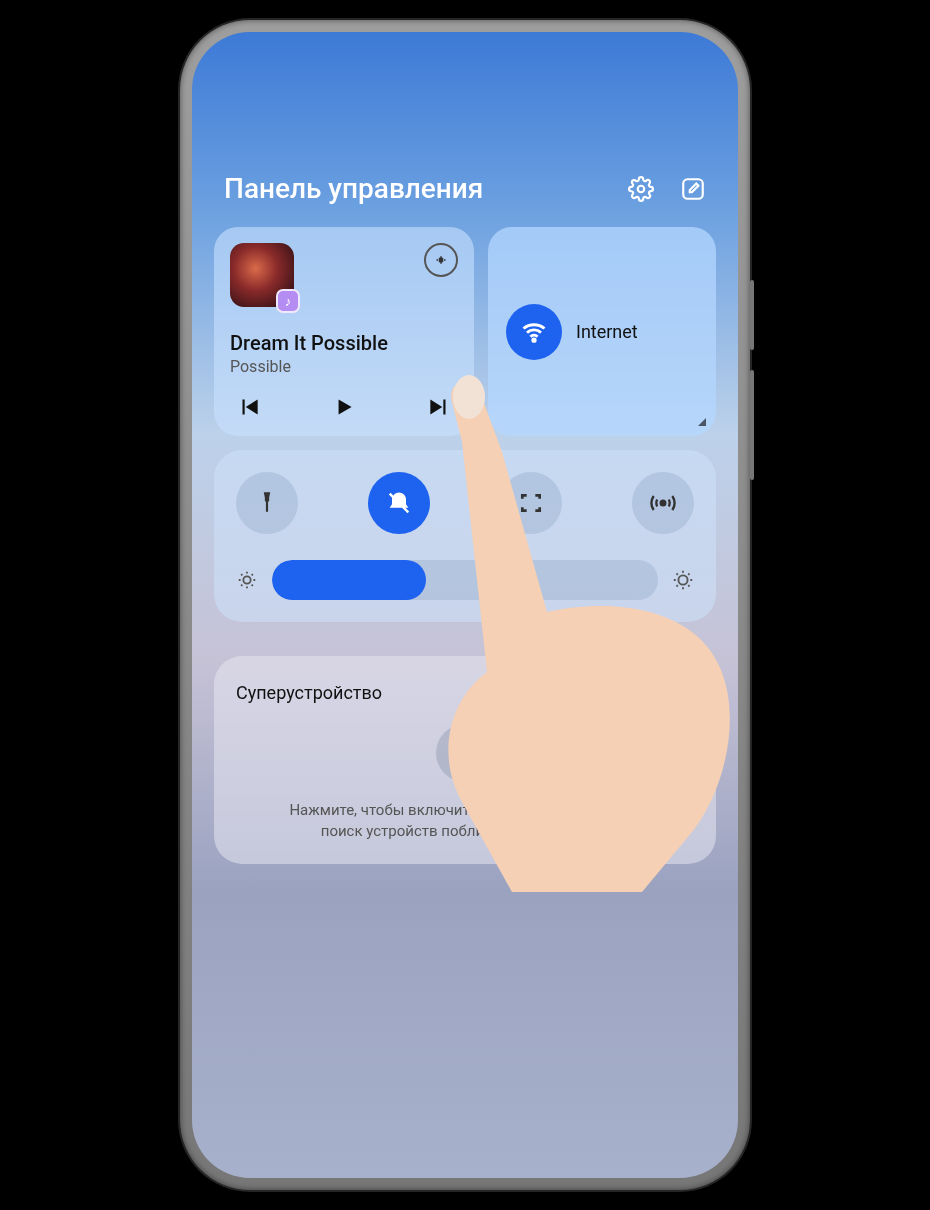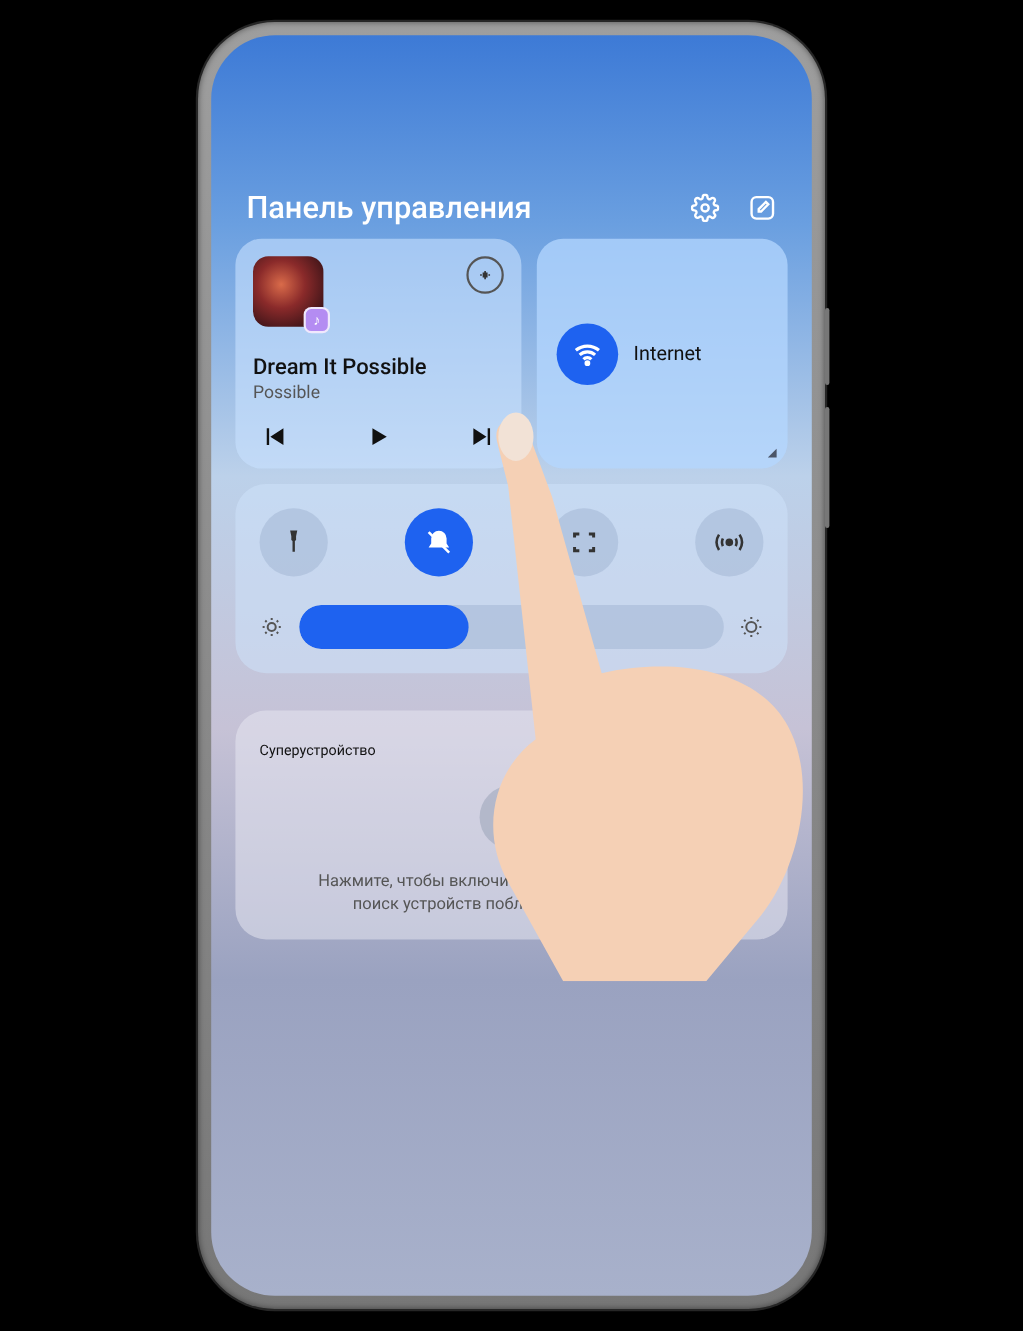--- a/index.html
+++ b/index.html
@@ -24,21 +24,21 @@
   .side-btn.b1 { top: 260px; height: 70px; }
   .side-btn.b2 { top: 350px; height: 110px; }
   .screen {
     width: 100%; height: 100%;
     border-radius: 58px;
     overflow: hidden;
     background: linear-gradient(180deg, #3d7ad6 0%, #6a9fe0 15%, #bcd1ea 35%, #c6c2d6 55%, #9aa2c0 75%, #a8b1cb 100%);
     position: relative;
     padding: 140px 22px 0;
   }
-  .header { display: flex; align-items: center; justify-content: space-between; padding: 0 10px 12px; }
+  .header { display: flex; align-items: center; justify-content: space-between; padding: 0 10px 22px; }
   .title { color: #fff; font-size: 28px; font-weight: 500; }
   .header-icons { display: flex; gap: 26px; align-items: center; }
   .hicon { width: 26px; height: 26px; color: #fff; }
   .row { display: flex; gap: 14px; margin-bottom: 14px; }
   .card { background: rgba(200,225,255,0.6); border-radius: 24px; }
   .music-card { flex: 1; padding: 16px; position: relative; }
   .album-row { display: flex; justify-content: space-between; align-items: flex-start; }
   .album {
     width: 64px; height: 64px; border-radius: 14px;
     background: radial-gradient(circle at 40% 40%, #d96b4a 0%, #8a2a2a 40%, #1a0a10 100%);
@@ -71,21 +71,21 @@
   .quick-row { display:flex; justify-content: space-between; margin-bottom: 26px; }
   .qbtn { width:62px;height:62px;border-radius:50%;display:flex;align-items:center;justify-content:center;color:#333; }
   .qbtn.on { background:#1e62f0; color:#fff; }
   .qbtn.off { background: rgba(160,180,210,0.5); }
   .slider-row { display:flex; align-items:center; gap:14px; }
   .sun { width:22px;height:22px;color:#555; }
   .slider-track { flex:1; height:40px; background: rgba(160,180,210,0.5); border-radius:20px; position:relative; overflow:hidden; }
   .slider-fill { position:absolute; left:0; top:0; bottom:0; width:40%; background:#1e62f0; border-radius:20px; }
   .super-card { margin-top: 34px; padding: 22px; background: rgba(230,230,240,0.55); border-radius:28px; }
   .super-head { display:flex; justify-content:space-between; align-items:center; margin-bottom: 18px; }
-  .super-title { font-size: 13px; color:#111; }
+  .super-title { font-size: 18px; color:#111; }
   .close-x { font-size: 24px; color:#111; }
   .search-circ { width:58px;height:58px;border-radius:50%;background:rgba(150,160,180,0.5);margin:0 auto 18px;display:flex;align-items:center;justify-content:center;color:#333; }
   .super-text { text-align:center; font-size:15px; color:#555; line-height:1.4; }
   .super-text .link { color:#1e62f0; }
   .finger {
     position:absolute; top: 340px; left: 200px; width: 360px; height: 520px; pointer-events:none;
   }
 </style>
 </head>
 <body>

